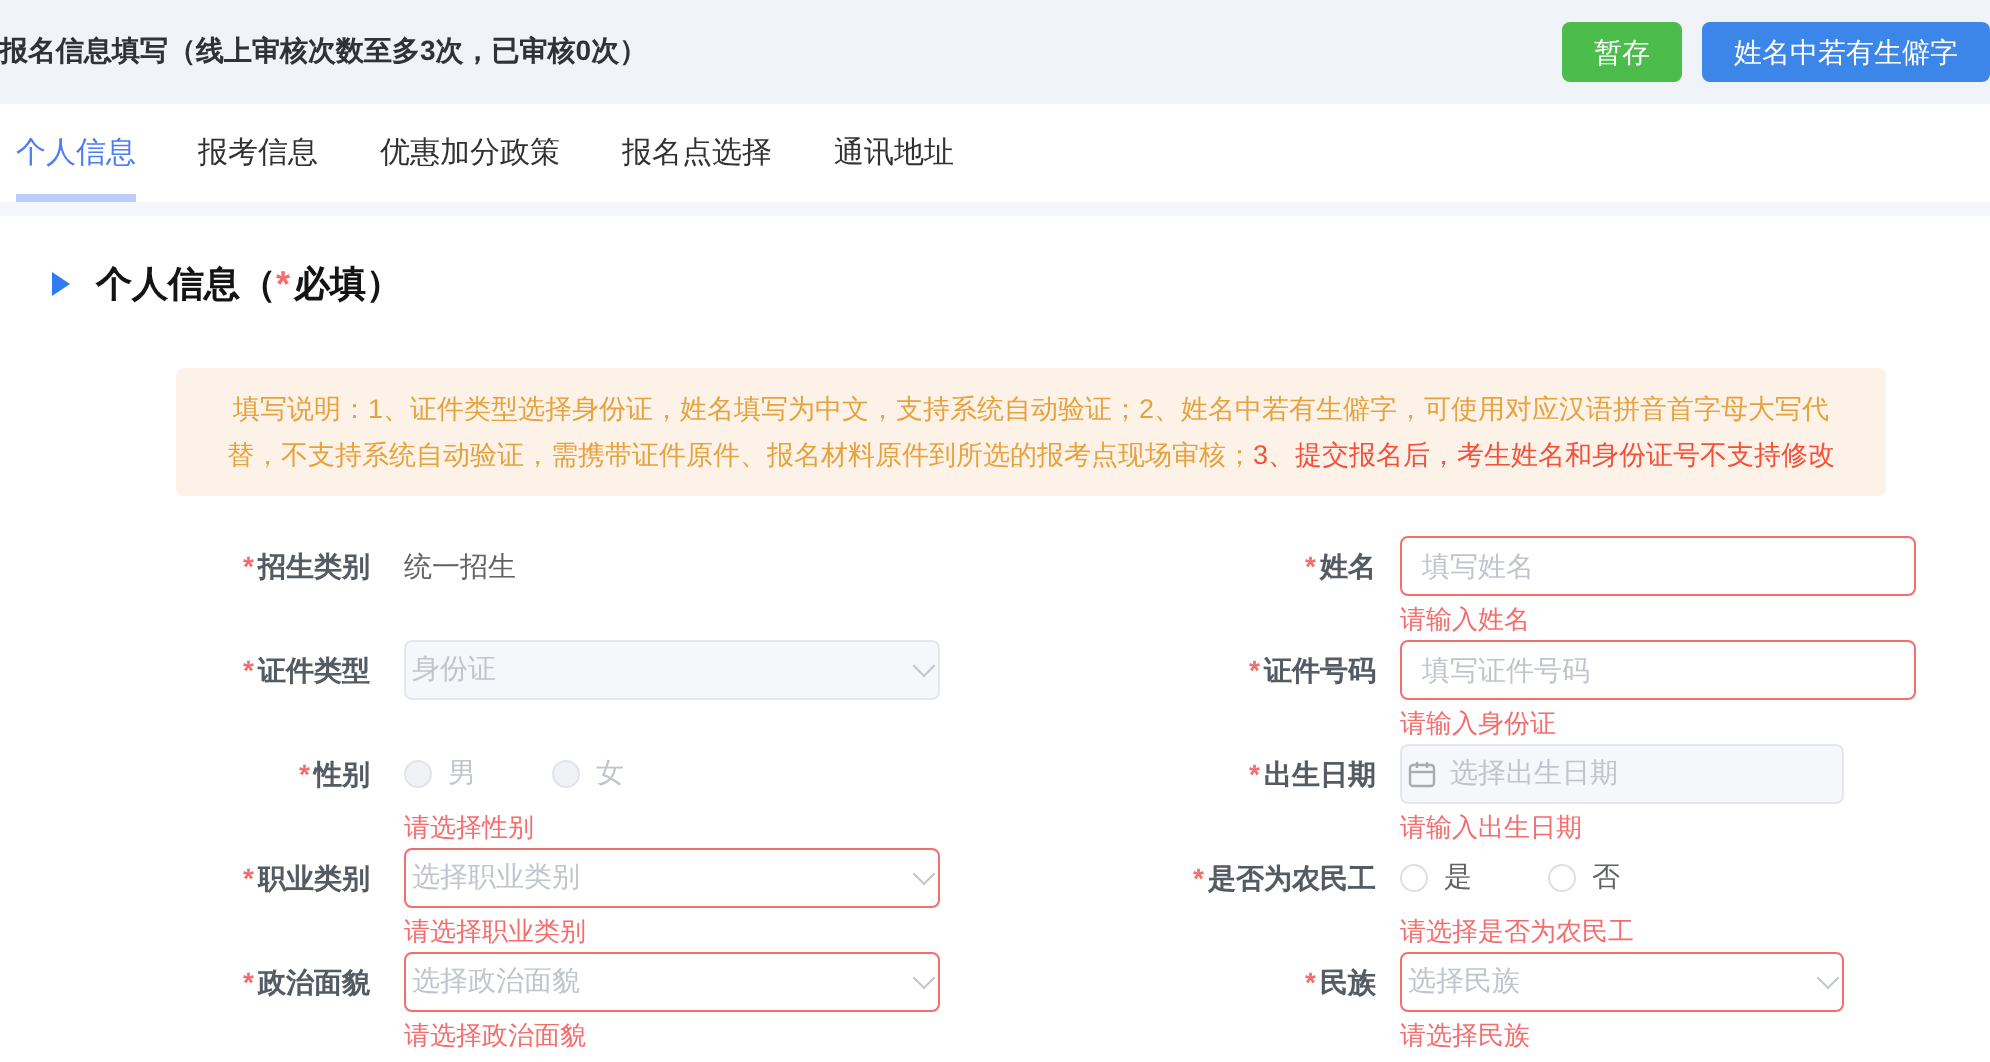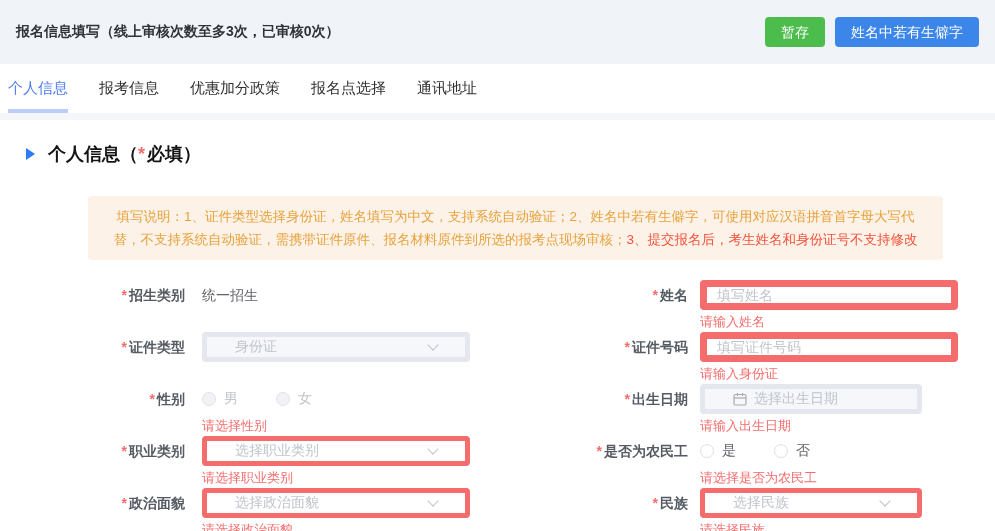--- a/index.html
+++ b/index.html
@@ -4,22 +4,22 @@
 <style>
   * { box-sizing: border-box; }
   html,body { margin:0; padding:0; }
   body {
     width: 995px; height: 531px; overflow: hidden;
     background: #ffffff;
     font-family: "Liberation Sans", "DejaVu Sans", sans-serif;
     color: #303133;
   }
   .topbar {
-    height: 64px; background: #f0f3f8;
-    display: flex; align-items: center; padding: 0 16px;
+    height: 52px; background: #f0f3f8;
+    display: flex; align-items: center; padding: 0 0;
   }
   .topbar-title { font-size: 14px; font-weight: bold; color: #2f3236; }
   .topbar-actions { margin-left: auto; display: flex; gap: 10px; }
   .btn {
     border: none; border-radius: 4px; color: #fff; font-size: 14px;
     padding: 8px 16px; cursor: pointer; font-family: inherit; line-height: 1;
   }
   .btn-green { background: #4cbc4c; }
   .btn-blue  { background: #3b86e8; }
 
@@ -63,29 +63,29 @@
     line-height: 30px; white-space: nowrap; text-align: right;
   }
   .cell.left  .lbl { width: 202px; padding-right: 17px; }
   .cell.right .lbl { width: 222px; padding-right: 12px; }
   .ctl-stack { display: flex; flex-direction: column; }
 
   .static-value { font-size: 14px; color: #606266; line-height: 30px; }
 
   input.ipt {
     height: 30px; width: 258px; border-radius: 4px;
-    border: 7px solid #14532d; font-size: 14px; padding: 0 10px;
+    border: 1px solid #14532d; font-size: 14px; padding: 0 10px;
     color: #606266; background: #fff; outline: none; font-family: inherit;
   }
   input.ipt::placeholder { color: #c0c4cc; }
   .error { border-color: #f56c6c !important; }
 
   .select {
-    height: 30px; border-radius: 4px; border: 5px solid #0369a1;
-    font-size: 14px; padding: 0 28px; display: flex; align-items: center;
+    height: 30px; border-radius: 4px; border: 1px solid #0369a1;
+    font-size: 14px; padding: 0 3px; display: flex; align-items: center;
     justify-content: space-between; background: #fff; color: #c0c4cc; cursor: pointer;
   }
   .w-left  { width: 268px; }
   .w-right { width: 222px; }
   .select.disabled { background: #f5f7fa; border-color: #e4e7ed; cursor: not-allowed; }
   .chevron {
     width: 8px; height: 8px; flex: none;
     border-right: 1.5px solid #c0c4cc; border-bottom: 1.5px solid #c0c4cc;
     transform: rotate(45deg); margin-top: -4px;
   }

